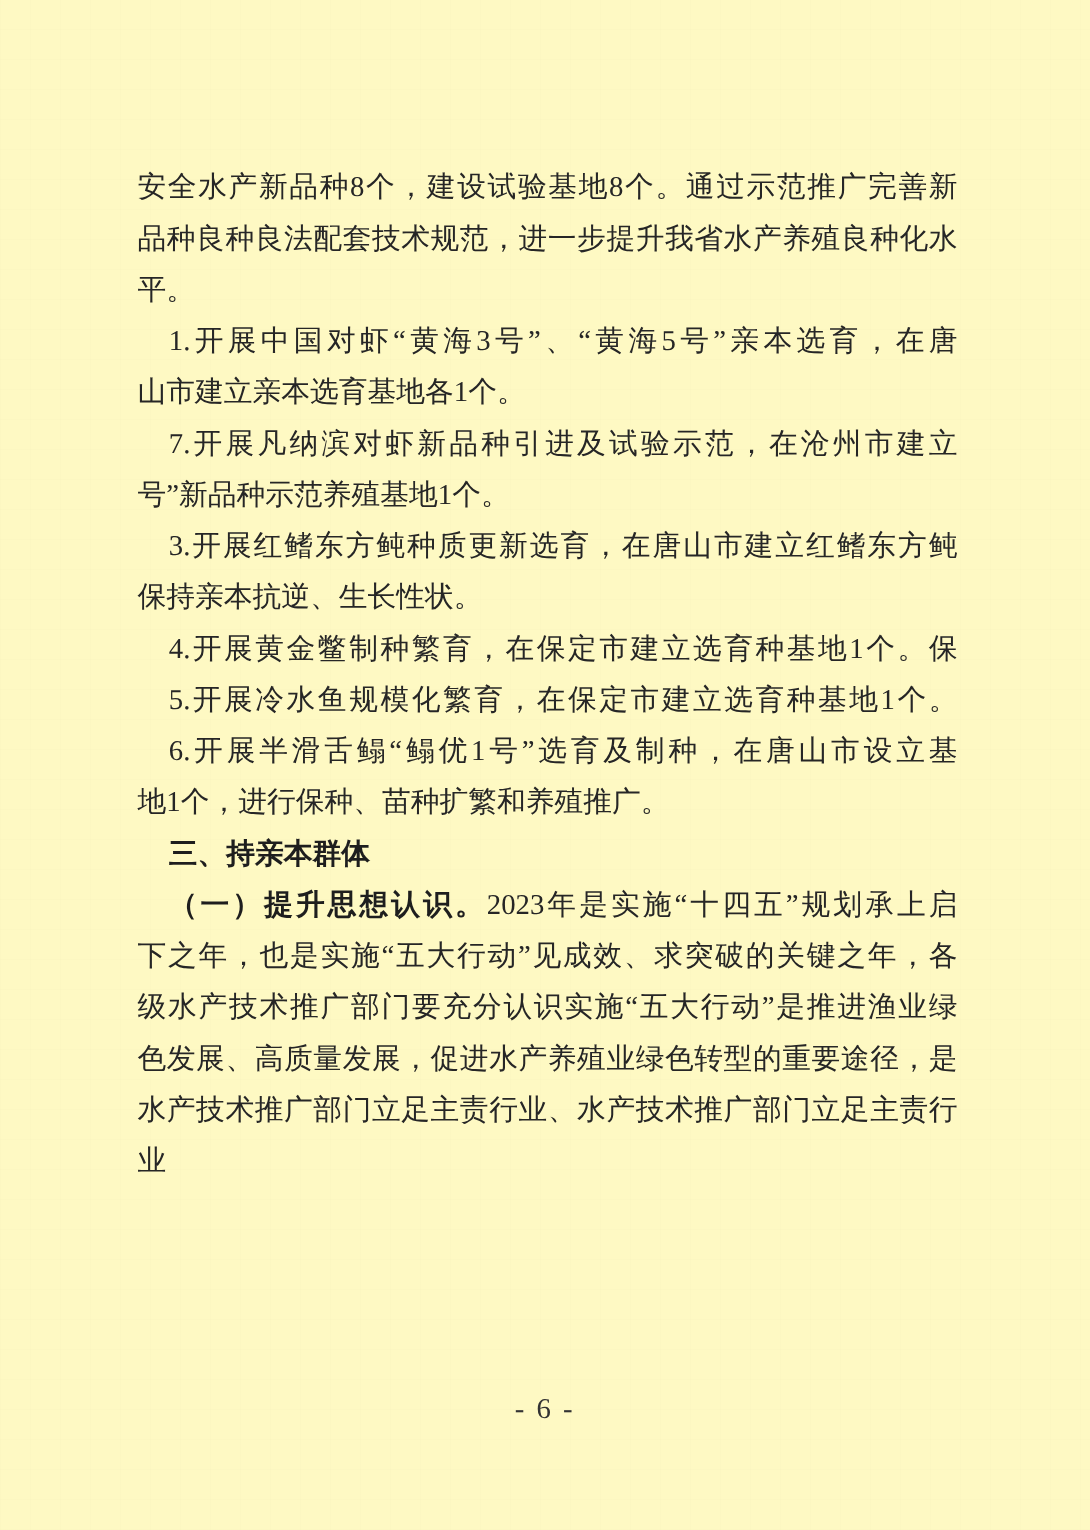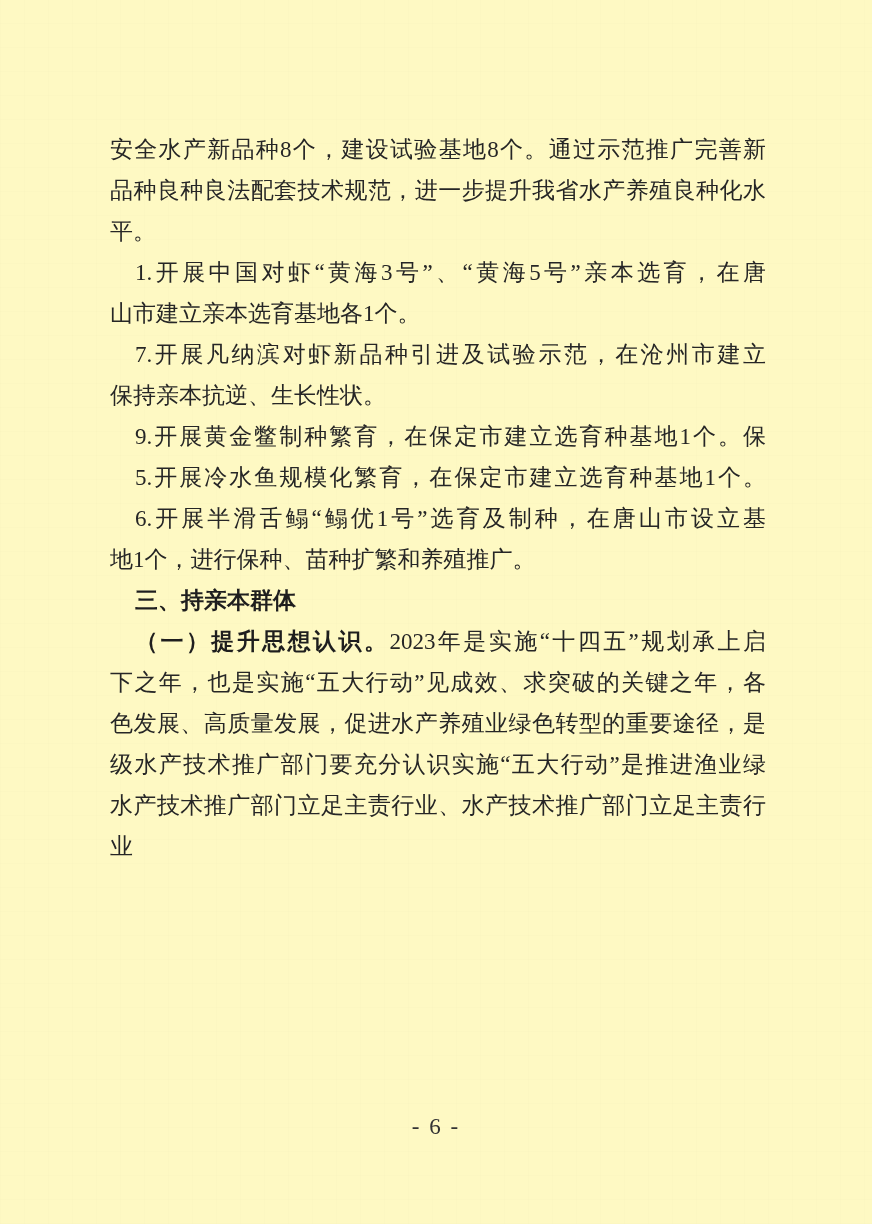--- a/index.html
+++ b/index.html
@@ -67,26 +67,28 @@
 <body>
 
 <div class="page">
   <div class="content">
       <div class="line full">安全水产新品种8个，建设试验基地8个。通过示范推广完善新</div>
       <div class="line full">品种良种良法配套技术规范，进一步提升我省水产养殖良种化水</div>
       <div class="line">平。</div>
       <div class="line full indent">1.开展中国对虾“黄海3号”、“黄海5号”亲本选育，在唐</div>
       <div class="line">山市建立亲本选育基地各1个。</div>
       <div class="line full indent">7.开展凡纳滨对虾新品种引进及试验示范，在沧州市建立</div>
+      <div class="line">号”新品种示范养殖基地1个。</div>
+      <div class="line full indent">3.开展红鳍东方鲀种质更新选育，在唐山市建立红鳍东方鲀</div>
       <div class="line">保持亲本抗逆、生长性状。</div>
-      <div class="line full indent">9.开展黄金鳖制种繁育，在保定市建立选育种基地1个。保</div>
+      <div class="line full indent">4.开展黄金鳖制种繁育，在保定市建立选育种基地1个。保</div>
       <div class="line full indent">5.开展冷水鱼规模化繁育，在保定市建立选育种基地1个。</div>
       <div class="line full indent">6.开展半滑舌鳎“鳎优1号”选育及制种，在唐山市设立基</div>
       <div class="line">地1个，进行保种、苗种扩繁和养殖推广。</div>
       <div class="line indent bold">三、持亲本群体</div>
       <div class="line full indent"><span class="bold">（一）提升思想认识。</span>2023年是实施“十四五”规划承上启</div>
       <div class="line full">下之年，也是实施“五大行动”见成效、求突破的关键之年，各</div>
+      <div class="line full">级水产技术推广部门要充分认识实施“五大行动”是推进渔业绿</div>
       <div class="line full">色发展、高质量发展，促进水产养殖业绿色转型的重要途径，是</div>
-      <div class="line full">级水产技术推广部门要充分认识实施“五大行动”是推进渔业绿</div>
       <div class="line full">水产技术推广部门立足主责行业、水产技术推广部门立足主责行业</div>
     </div>
   <div class="footer">- 6 -</div>
 </div>
 
 </body></html>

